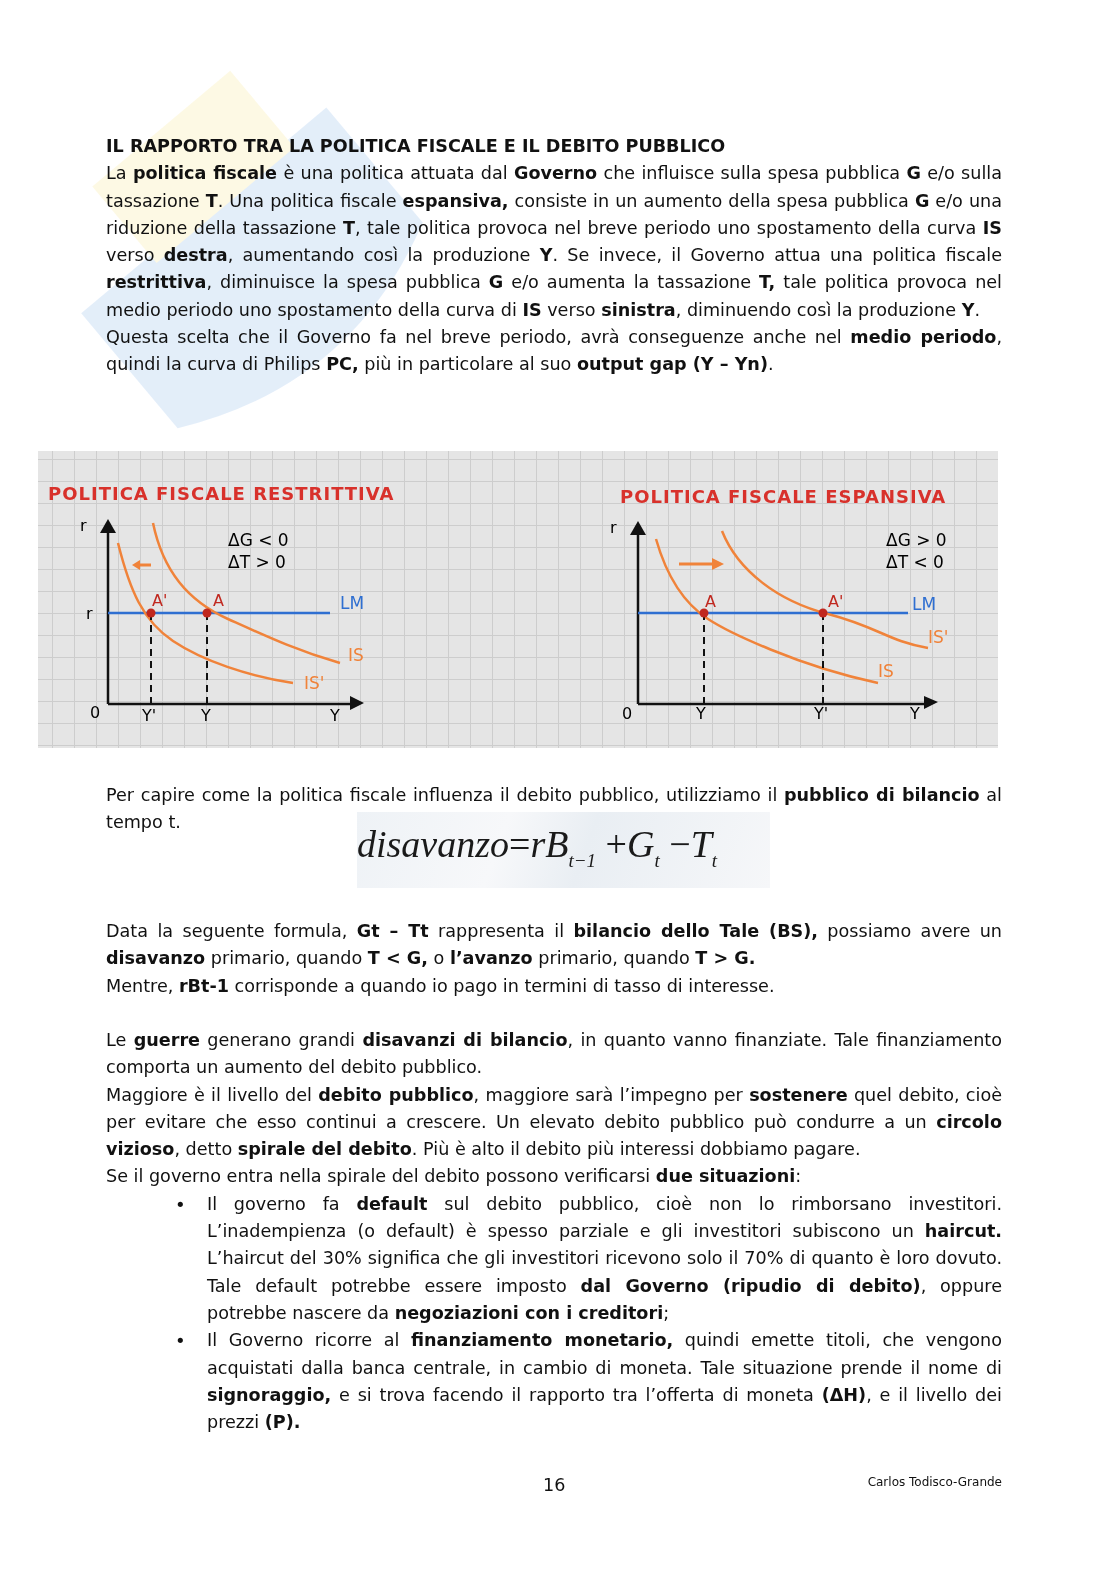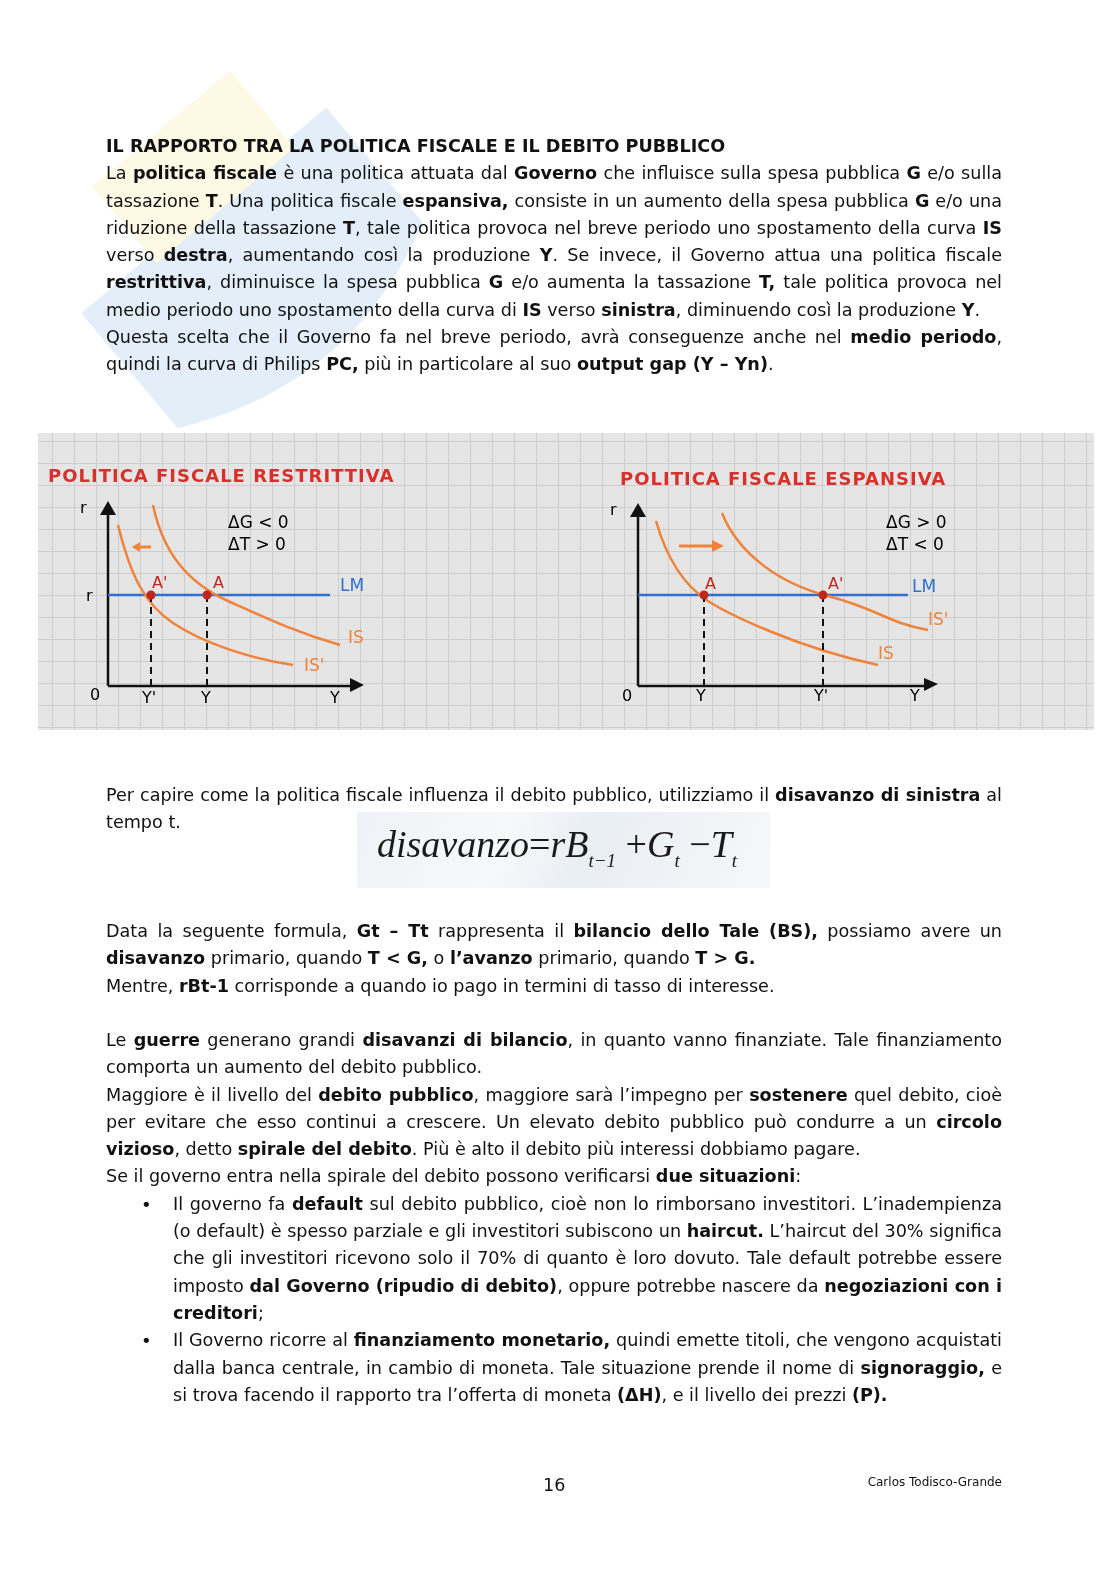--- a/index.html
+++ b/index.html
@@ -4,38 +4,38 @@
 <style>
   html, body { margin: 0; padding: 0; background: #ffffff; }
   body { width: 1116px; height: 1579px; position: relative; overflow: hidden;
          font-family: "DejaVu Sans", "Liberation Sans", sans-serif; color: #111; }
   .watermark { position: absolute; left: 20px; top: 40px; width: 460px; height: 420px; pointer-events: none; }
   .text-block { position: absolute; left: 106px; width: 896px; font-size: 17.6px; line-height: 27.3px; }
   .justify { text-align: justify; text-align-last: left; }
   b { font-weight: bold; }
   .title { font-weight: bold; }
   #intro { top: 133px; }
-  .figure { position: absolute; left: 38px; top: 433px; width: 1056px; height: 297px;
+  .figure { position: absolute; left: 38px; top: 451px; width: 960px; height: 297px;
             background-color: #e5e5e5;
             background-image: linear-gradient(#cdcdcd 1.5px, transparent 1.5px),
                               linear-gradient(90deg, #cdcdcd 1.5px, transparent 1.5px);
             background-size: 22px 22px; background-position: 14px 8px; }
   .figure svg { position: absolute; left: 0; top: 0; }
   .hand { font-family: "DejaVu Sans", sans-serif; }
   #para2 { top: 782px; }
   .formula-box { position: absolute; left: 357px; top: 812px; width: 413px; height: 76px;
                  background: linear-gradient(110deg, #eef2f6 0%, #f7f8fa 35%, #e9eef3 55%, #f6f7f9 100%); }
-  .formula { position: absolute; left: 20px; top: 10px; font-family: "Liberation Serif", "DejaVu Serif", serif;
+  .formula { position: absolute; left: 0; top: 10px; font-family: "Liberation Serif", "DejaVu Serif", serif;
              font-size: 38px; font-style: italic; color: #1a1a1a; white-space: nowrap; }
   .formula sub { font-size: 19px; vertical-align: -10px; }
   .formula .op { font-style: normal; }
   #para3 { top: 918px; }
   #para4 { top: 1027px; }
   ul.bullets { margin: 0; padding-left: 67px; list-style: none; }
-  ul.bullets li { position: relative; }
+  ul.bullets li { position: relative; margin-left: 34px; }
   ul.bullets li::before { content: "\2022"; position: absolute; left: -32px; top: 0; font-size: 18px; }
   .footer-page { position: absolute; left: 543px; top: 1475px; font-size: 17.6px; }
   .footer-author { position: absolute; right: 114px; top: 1475px; font-size: 12px; }
 </style>
 </head>
 <body>
 
 <svg class="watermark" viewBox="0 0 460 420">
   <g opacity="0.13" transform="rotate(-40 230 210)">
     <path d="M60 150 L380 150 L380 300 Q220 380 60 300 Z" fill="#2f7fd8"></path>
@@ -107,21 +107,21 @@
       <circle cx="785" cy="162" r="4.5" fill="#c0281f"></circle>
       <text x="667" y="156" font-size="16" fill="#c0281f">A</text>
       <text x="790" y="156" font-size="16" fill="#c0281f">A'</text>
       <text x="658" y="268" font-size="16">Y</text>
       <text x="776" y="268" font-size="16">Y'</text>
     </g>
   </svg>
 </div>
 
 <div class="text-block justify" id="para2">
-  <div>Per capire come la politica fiscale influenza il debito pubblico, utilizziamo il <b>disavanzo di sinistra</b> al tempo t.</div>
+  <div>Per capire come la politica fiscale influenza il debito pubblico, utilizziamo il <b>pubblico di bilancio</b> al tempo t.</div>
 </div>
 
 <div class="formula-box">
   <div class="formula">
     <span>disavanzo</span><span class="op">=</span><span>rB</span><sub>t−1</sub>
     <span class="op">+</span><span>G</span><sub>t</sub>
     <span class="op">−</span><span>T</span><sub>t</sub>
   </div>
 </div>
 

